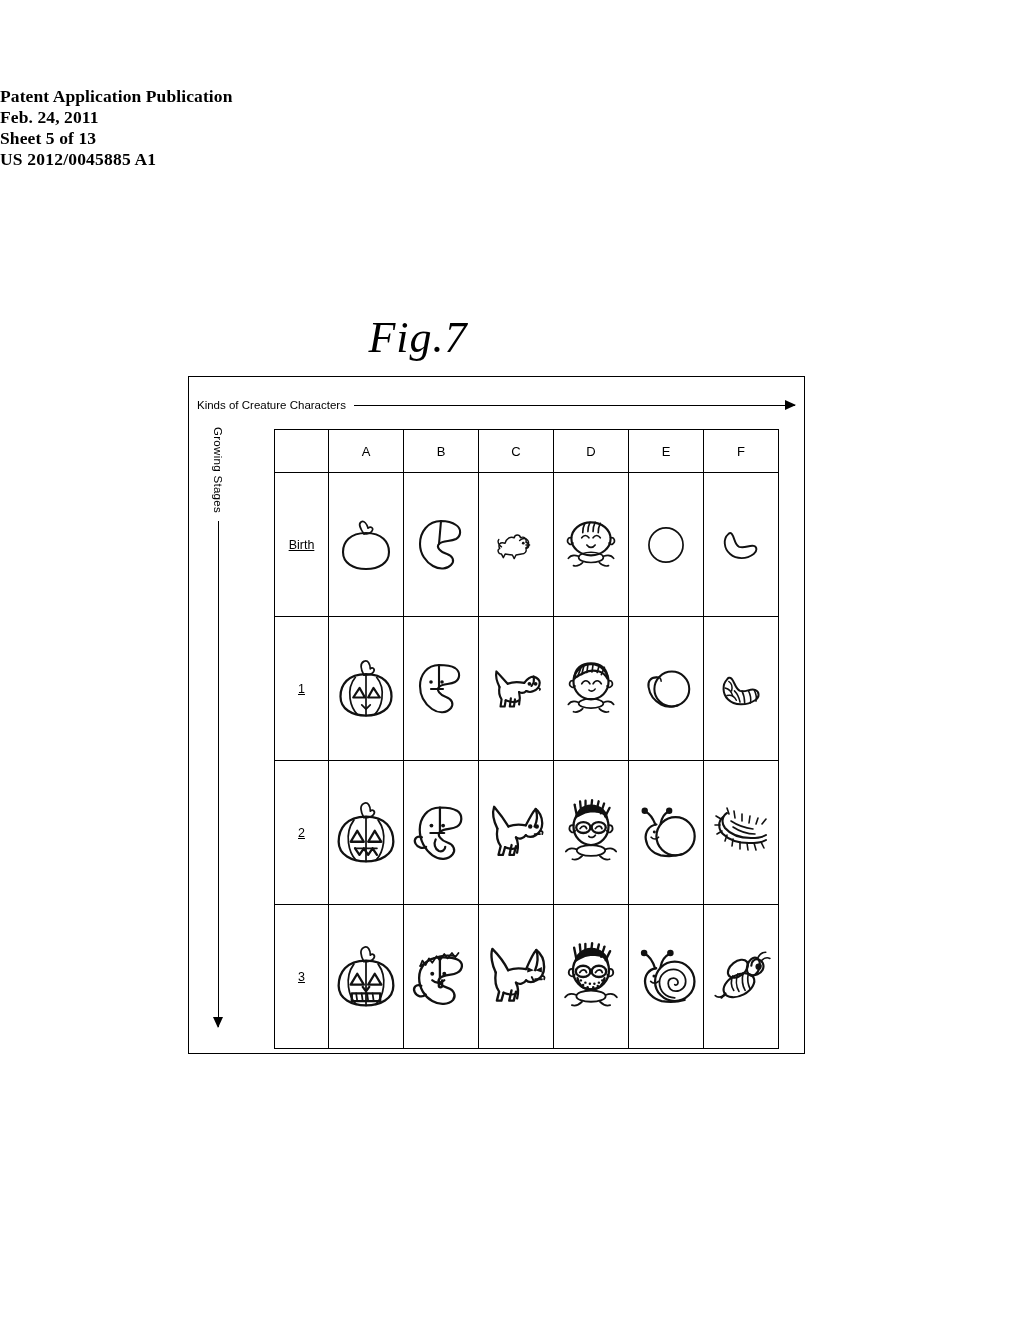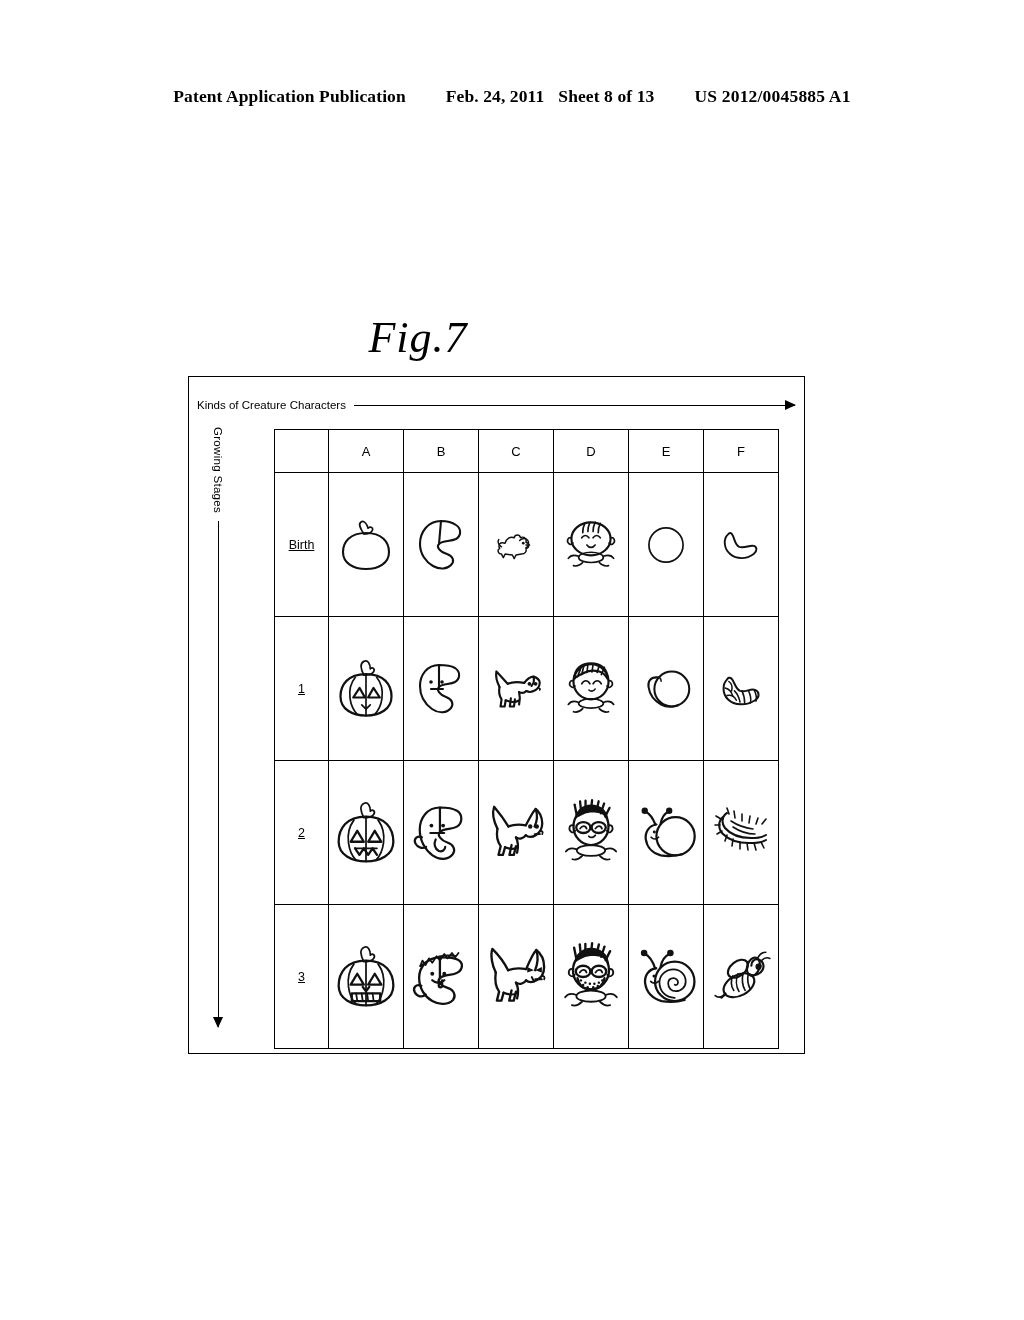--- a/index.html
+++ b/index.html
@@ -23,20 +23,21 @@
     left: 0;
     width: 1024px;
     display: flex;
     justify-content: center;
     align-items: baseline;
     font-family: "Liberation Serif", serif;
     font-weight: bold;
     font-size: 17.5px;
     letter-spacing: 0.1px;
     white-space: nowrap;
+    flex-direction: column;
   }
   .pub-header .seg-title { margin-right: 40px; }
   .pub-header .seg-date  { margin-right: 14px; text-align: center; }
   .pub-header .seg-sheet { margin-right: 40px; }
   .pub-header .seg-num   { letter-spacing: 0.2px; }
 
   
   .fig-label {
     position: absolute;
     top: 312px;
@@ -159,21 +160,21 @@
   .ink-thin { fill: none; stroke: #111; stroke-width: 1.6; stroke-linecap: round; stroke-linejoin: round; }
   .solid { fill: #111; stroke: none; }
   .white { fill: #fff; stroke: #111; stroke-width: 2.1; }
 </style>
 </head>
 <body>
 
 <div class="pub-header">
   <span class="seg-title">Patent Application Publication</span>
   <span class="seg-date">Feb. 24, 2011</span>
-  <span class="seg-sheet">Sheet 8 of 13</span>
+  <span class="seg-sheet">Sheet 5 of 13</span>
   <span class="seg-num">US 2012/0045885 A1</span>
 </div>
 
 <div class="fig-label">Fig.7</div>
 
 <div class="figure-frame">
 
   <div class="axis-x">
     <span class="cap">Kinds of Creature Characters</span>
     <span class="arrow-line"></span>

